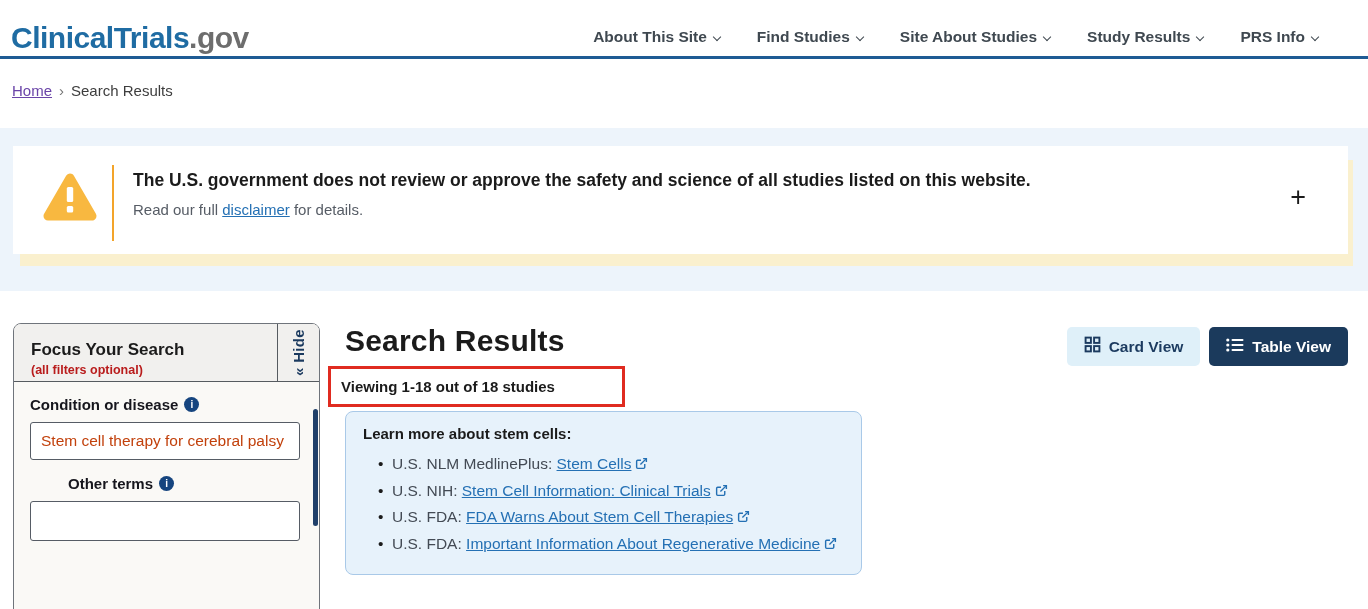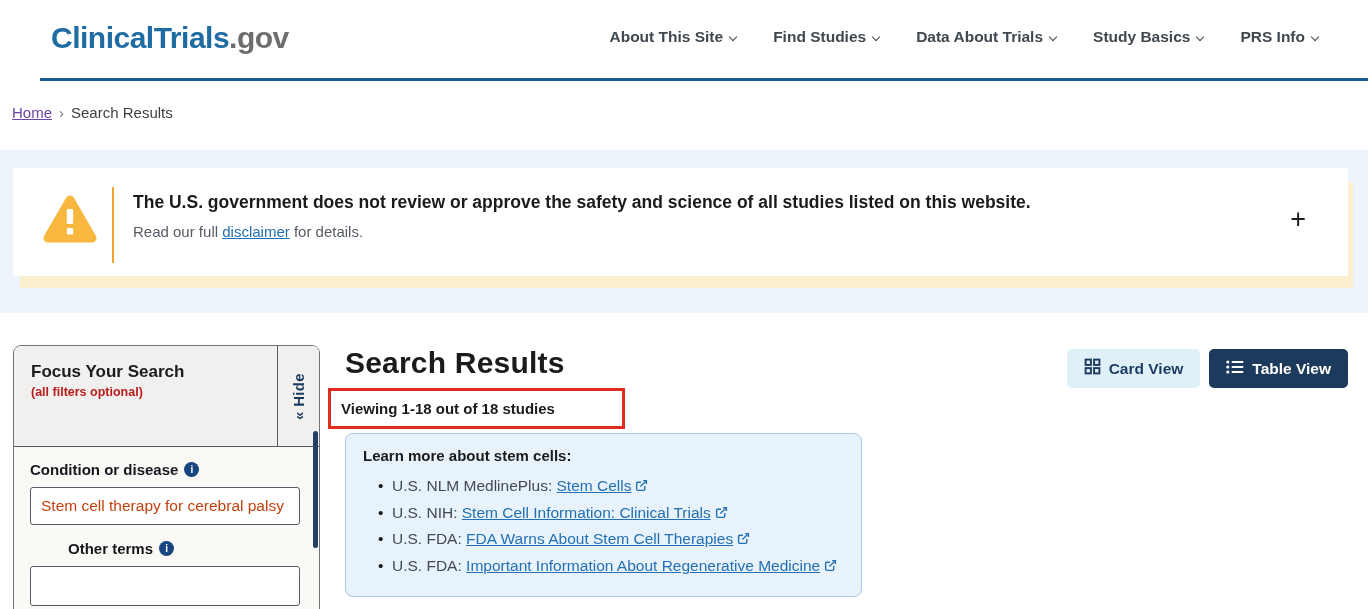--- a/index.html
+++ b/index.html
@@ -5,21 +5,21 @@
   * { box-sizing: border-box; margin: 0; padding: 0; }
   html, body { width: 1368px; height: 609px; overflow: hidden; }
   body {
     font-family: "Liberation Sans", sans-serif;
     background: #ffffff;
     position: relative;
     color: #1b1b1b;
   }
 
   
-  .header { position: relative; height: 81px; background: #fff; border-bottom: 3px solid #1e5b94; margin-left: 40px; }
+  .header { position: relative; height: 59px; background: #fff; border-bottom: 3px solid #1e5b94; }
   .logo { position: absolute; left: 11px; top: 21px; font-size: 30px; font-weight: bold; letter-spacing: -0.5px; text-decoration: none; cursor: pointer; }
   .logo .brand { color: #1f6ca3; }
   .logo .suffix { color: #6d6d6d; }
   .nav { position: absolute; right: 50px; top: 28px; display: flex; gap: 37px; }
   .nav-item { font-size: 15.5px; font-weight: bold; color: #3f4850; cursor: pointer; white-space: nowrap; }
   .chev { display: inline-block; width: 6px; height: 6px; border-right: 1.8px solid #3f4850; border-bottom: 1.8px solid #3f4850; transform: rotate(45deg); margin-left: 7px; margin-bottom: 2.5px; }
 
   
   .breadcrumb { height: 69px; padding: 23px 0 0 12px; font-size: 15px; background: #fff; }
   .bc-home { color: #6a44a8; text-decoration: underline; cursor: pointer; }
@@ -38,21 +38,21 @@
   .alert-sub a { color: #2470b4; text-decoration: underline; cursor: pointer; }
   .plus-btn { position: absolute; right: 42px; top: 38px; font-size: 27px; font-weight: 400;
     color: #1b1b1b; background: none; border: none; cursor: pointer; line-height: 1; }
 
   
   .main { position: relative; height: 296px; background: #fff; }
 
   
   .sidebar { position: absolute; left: 13px; top: 32px; width: 307px; height: 300px;
     border: 1px solid #6f747b; border-radius: 8px 8px 0 0; background: #faf9f6; overflow: hidden; }
-  .sb-header { height: 101px; background: #f1f0ee; border-bottom: 1px solid #565b60; display: flex; }
+  .sb-header { height: 58px; background: #f1f0ee; border-bottom: 1px solid #565b60; display: flex; }
   .sb-head-left { flex: 1; padding: 16px 0 0 17px; }
   .sb-title { font-size: 17px; font-weight: bold; color: #1b1b1b; }
   .sb-sub { font-size: 12.5px; color: #b91c1c; font-weight: bold; margin-top: 3px; }
   .hide-col { width: 42px; border-left: 1px solid #565b60; display: flex; align-items: center; justify-content: center; background: #f1f0ee; cursor: pointer; }
   .hide-rot { transform: rotate(-90deg); white-space: nowrap; color: #1b3a5f; font-weight: bold; font-size: 15px; letter-spacing: 0.3px; }
   .sb-body { padding: 14px 16px 0 16px; position: relative; }
   .field-label { font-size: 15px; font-weight: bold; color: #16161d; margin: 0 0 9px 0; }
   .field-label.second { margin-top: 15px; margin-left: 38px; }
   .info-icon { display: inline-block; width: 15px; height: 15px; border-radius: 50%; background: #16457f;
     color: #fff; font-size: 10px; font-weight: bold; text-align: center; line-height: 15px;
@@ -88,22 +88,22 @@
 </head>
 <body>
 
 <div class="header">
   <a class="logo">
     <span class="brand">ClinicalTrials</span><span class="suffix">.gov</span>
   </a>
   <div class="nav">
     <div class="nav-item"><span>About This Site</span><i class="chev"></i></div>
     <div class="nav-item"><span>Find Studies</span><i class="chev"></i></div>
-    <div class="nav-item"><span>Data About Trials</span><i class="chev"></i></div>
-    <div class="nav-item"><span>Study Basics</span><i class="chev"></i></div>
+    <div class="nav-item"><span>Site About Studies</span><i class="chev"></i></div>
+    <div class="nav-item"><span>Study Results</span><i class="chev"></i></div>
     <div class="nav-item"><span>PRS Info</span><i class="chev"></i></div>
   </div>
 </div>
 
 <div class="breadcrumb">
   <a class="bc-home">Home</a><span class="bc-sep">›</span><span class="bc-current">Search Results</span>
 </div>
 
 <div class="alert-section">
   <div class="alert-box">

